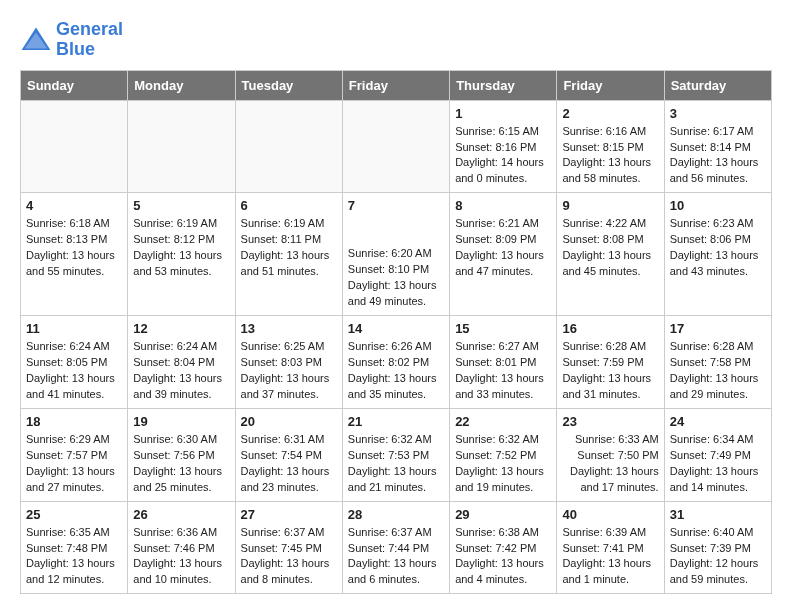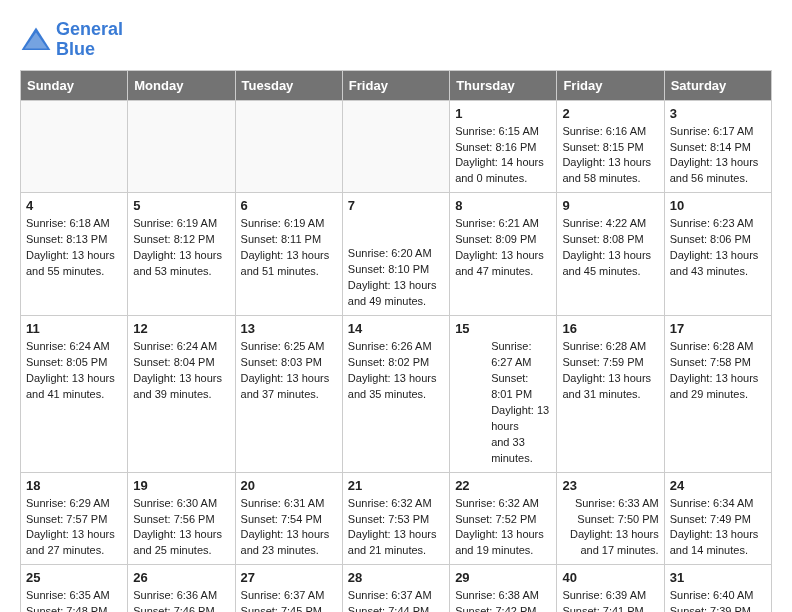--- a/index.html
+++ b/index.html
@@ -221,21 +221,21 @@
         </td>
         <td>
           <span class="day-number">14</span>
           <div class="day-info" style="white-space: pre-line;">Sunrise: 6:26 AM
 Sunset: 8:02 PM
 Daylight: 13 hours
 and 35 minutes.</div>
         </td>
         <td>
           <span class="day-number">15</span>
-          <div class="day-info" style="white-space: pre-line; margin-left: 36px;">Sunrise: 6:27 AM
+          <div class="day-info" style="white-space: pre-line;">Sunrise: 6:27 AM
 Sunset: 8:01 PM
 Daylight: 13 hours
 and 33 minutes.</div>
         </td>
         <td>
           <span class="day-number">16</span>
           <div class="day-info" style="white-space: pre-line;">Sunrise: 6:28 AM
 Sunset: 7:59 PM
 Daylight: 13 hours
 and 31 minutes.</div>

